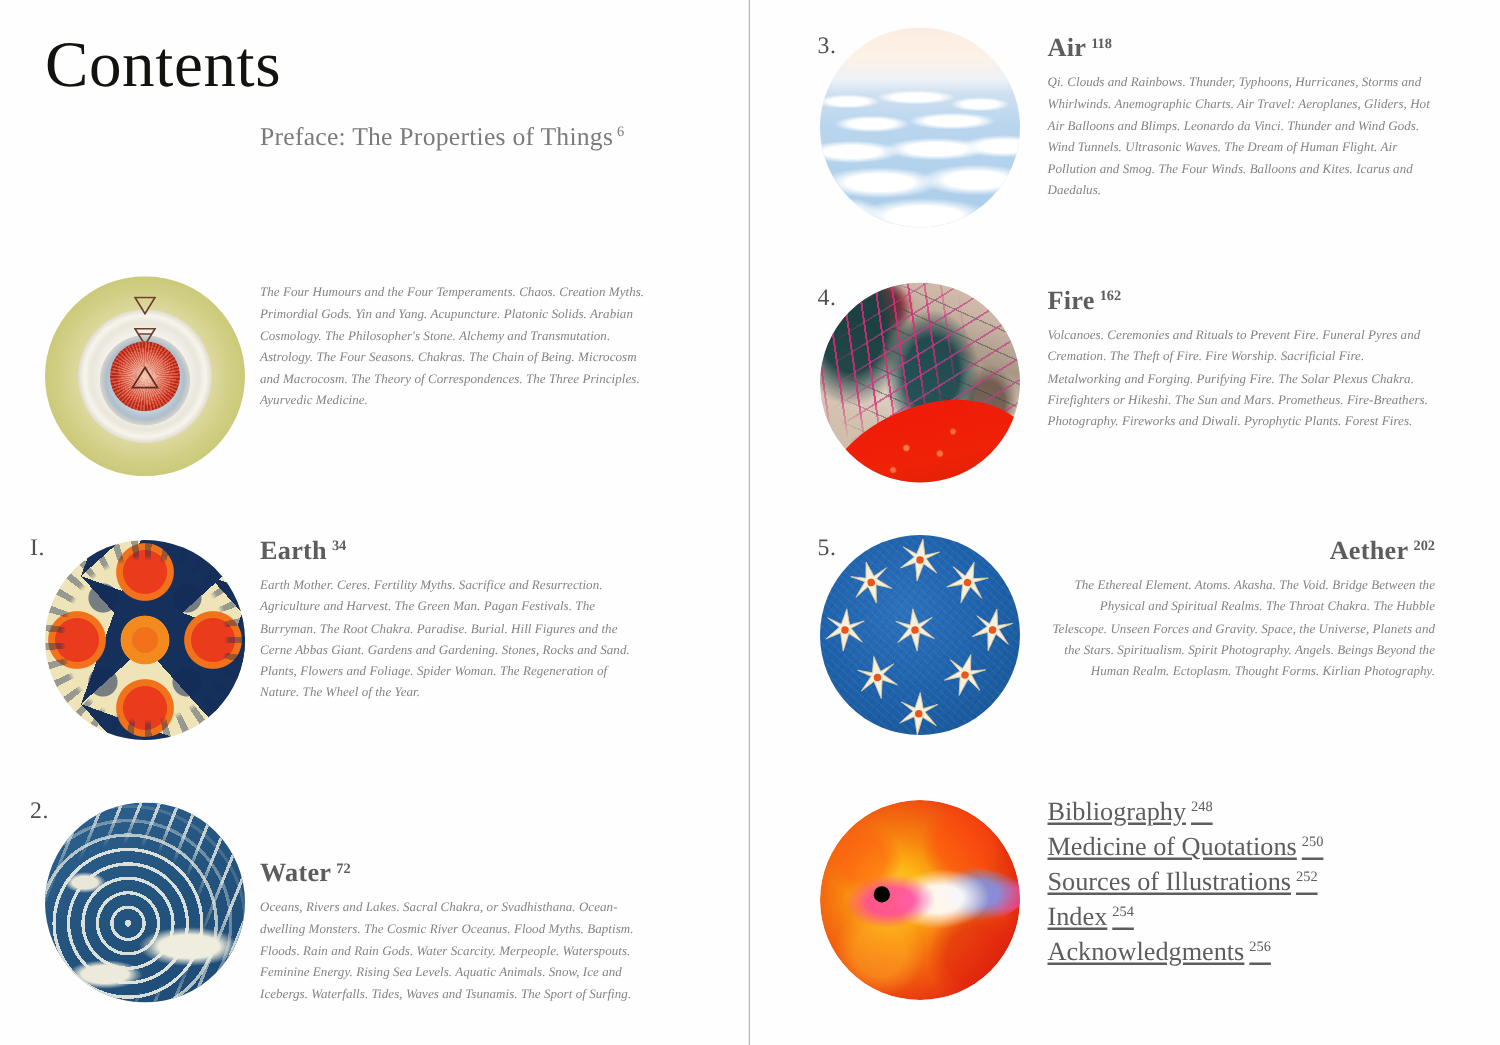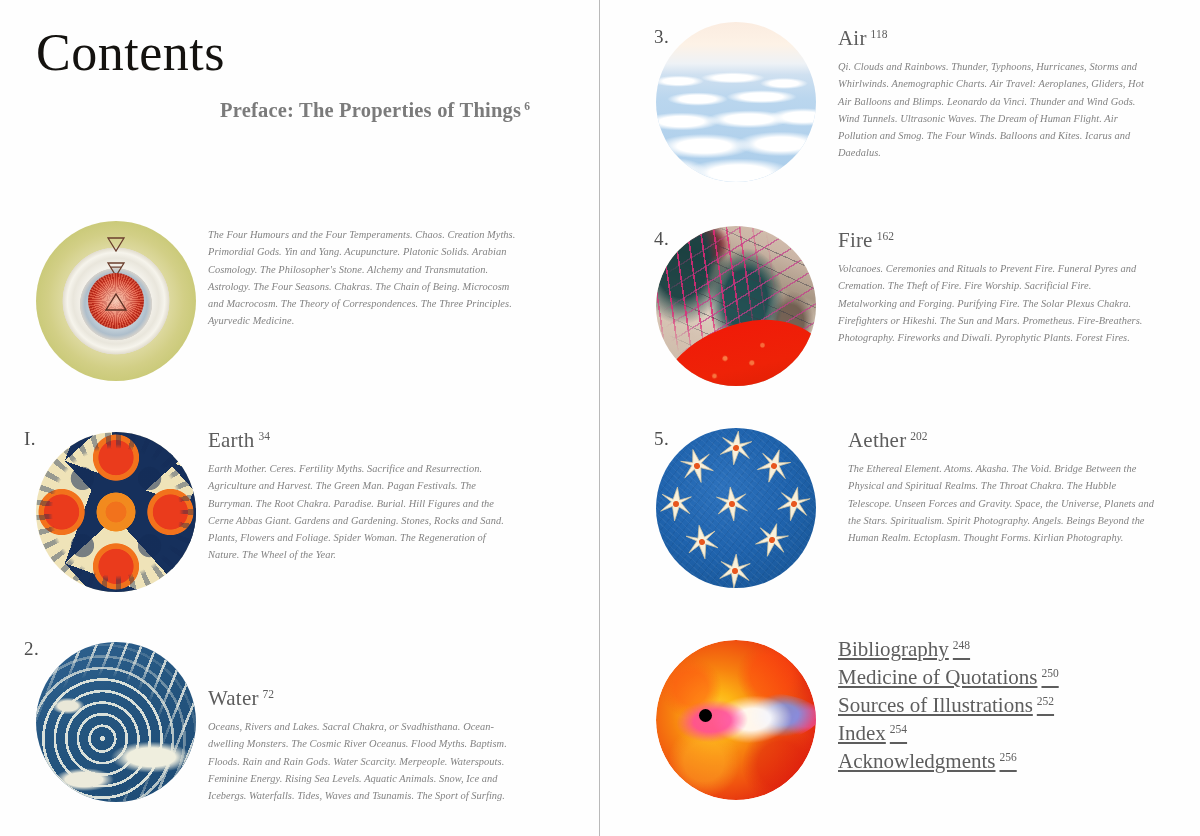--- a/index.html
+++ b/index.html
@@ -47,27 +47,26 @@
     font-size: 52px;
     line-height: 1.05;
     font-weight: 400;
     color: #14120f;
     letter-spacing: 0.5px;
     margin: 0;
     font-family: "Liberation Serif", "DejaVu Serif", serif;
   }
   .preface-line {
     position: absolute;
-    left: 220px;
+    left: 208px;
     top: 99px;
     font-size: 20.5px;
     color: #7b7b7b;
     letter-spacing: 0.2px;
     white-space: nowrap;
-    font-weight: bold;
   }
   .preface-line .pg { font-size: 11.5px; vertical-align: 0.62em; margin-left: 3px; }
   .marker {
     position: absolute;
     font-size: 19px;
     color: #4e4e4e;
     letter-spacing: 0.5px;
   }
   .thumb-wrap {
     position: absolute;
@@ -83,21 +82,21 @@
   }
   .entry-text {
     position: absolute;
     width: 310px;
   }
   .entry-title {
     font-size: 21px;
     color: #5d5d5d;
     letter-spacing: 0.2px;
     margin: 0 0 7px 0;
-    font-weight: 400;
+    font-weight: 700;
     white-space: nowrap;
   }
   .entry-title .pg {
     font-size: 11.5px;
     vertical-align: 0.62em;
     margin-left: 4px;
     letter-spacing: 0;
   }
   .entry-desc {
     font-style: italic;
@@ -528,21 +527,21 @@
             <use href="#st6" x="20" y="76" transform="rotate(5 20 76)"></use>
             <use href="#st6" x="76" y="76" transform="rotate(-6 76 76)"></use>
             <use href="#st6" x="138" y="76" transform="rotate(12 138 76)"></use>
             <use href="#st6" x="46" y="114" transform="rotate(-10 46 114)"></use>
             <use href="#st6" x="116" y="112" transform="rotate(16 116 112)"></use>
             <use href="#st6" x="79" y="143" transform="rotate(4 79 143)"></use>
           </svg>
         </div>
       </div>
     </div>
-    <div class="entry-text" style="left:248px; top:428px;">
+    <div class="entry-text" style="left:238px; top:428px;text-align:right;">
       <h2 class="entry-title"><span>Aether</span><span class="pg">202</span></h2>
       <p class="entry-desc">The Ethereal Element. Atoms. Akasha. The Void. Bridge Between the Physical and Spiritual Realms. The Throat Chakra. The Hubble Telescope. Unseen Forces and Gravity. Space, the Universe, Planets and the Stars. Spiritualism. Spirit Photography. Angels. Beings Beyond the Human Realm. Ectoplasm. Thought Forms. Kirlian Photography.</p>
     </div>
 
     <div class="thumb-wrap" style="left:56px; top:640px;">
       <div class="thumb">
         <div class="art-sun">
           <div class="mottle"></div>
           <div class="nebula"></div>
           <div class="blackdot"></div>

